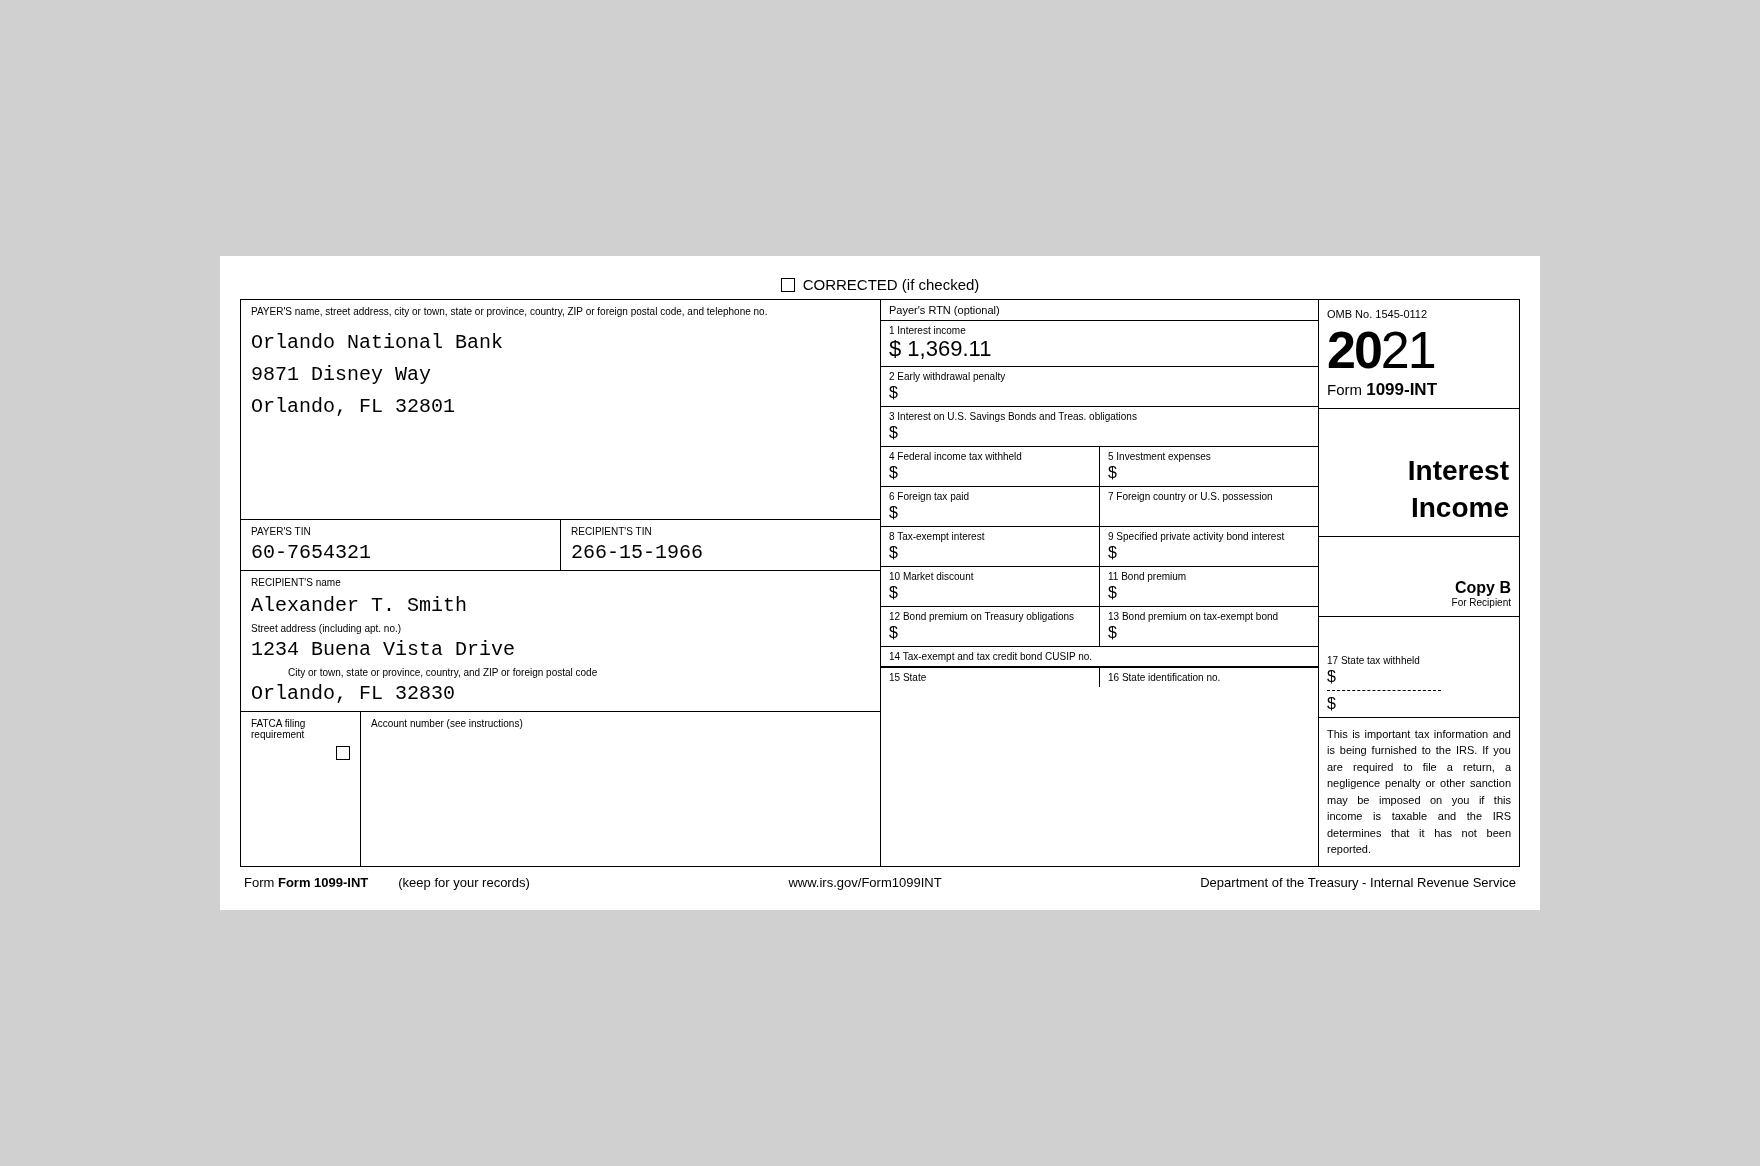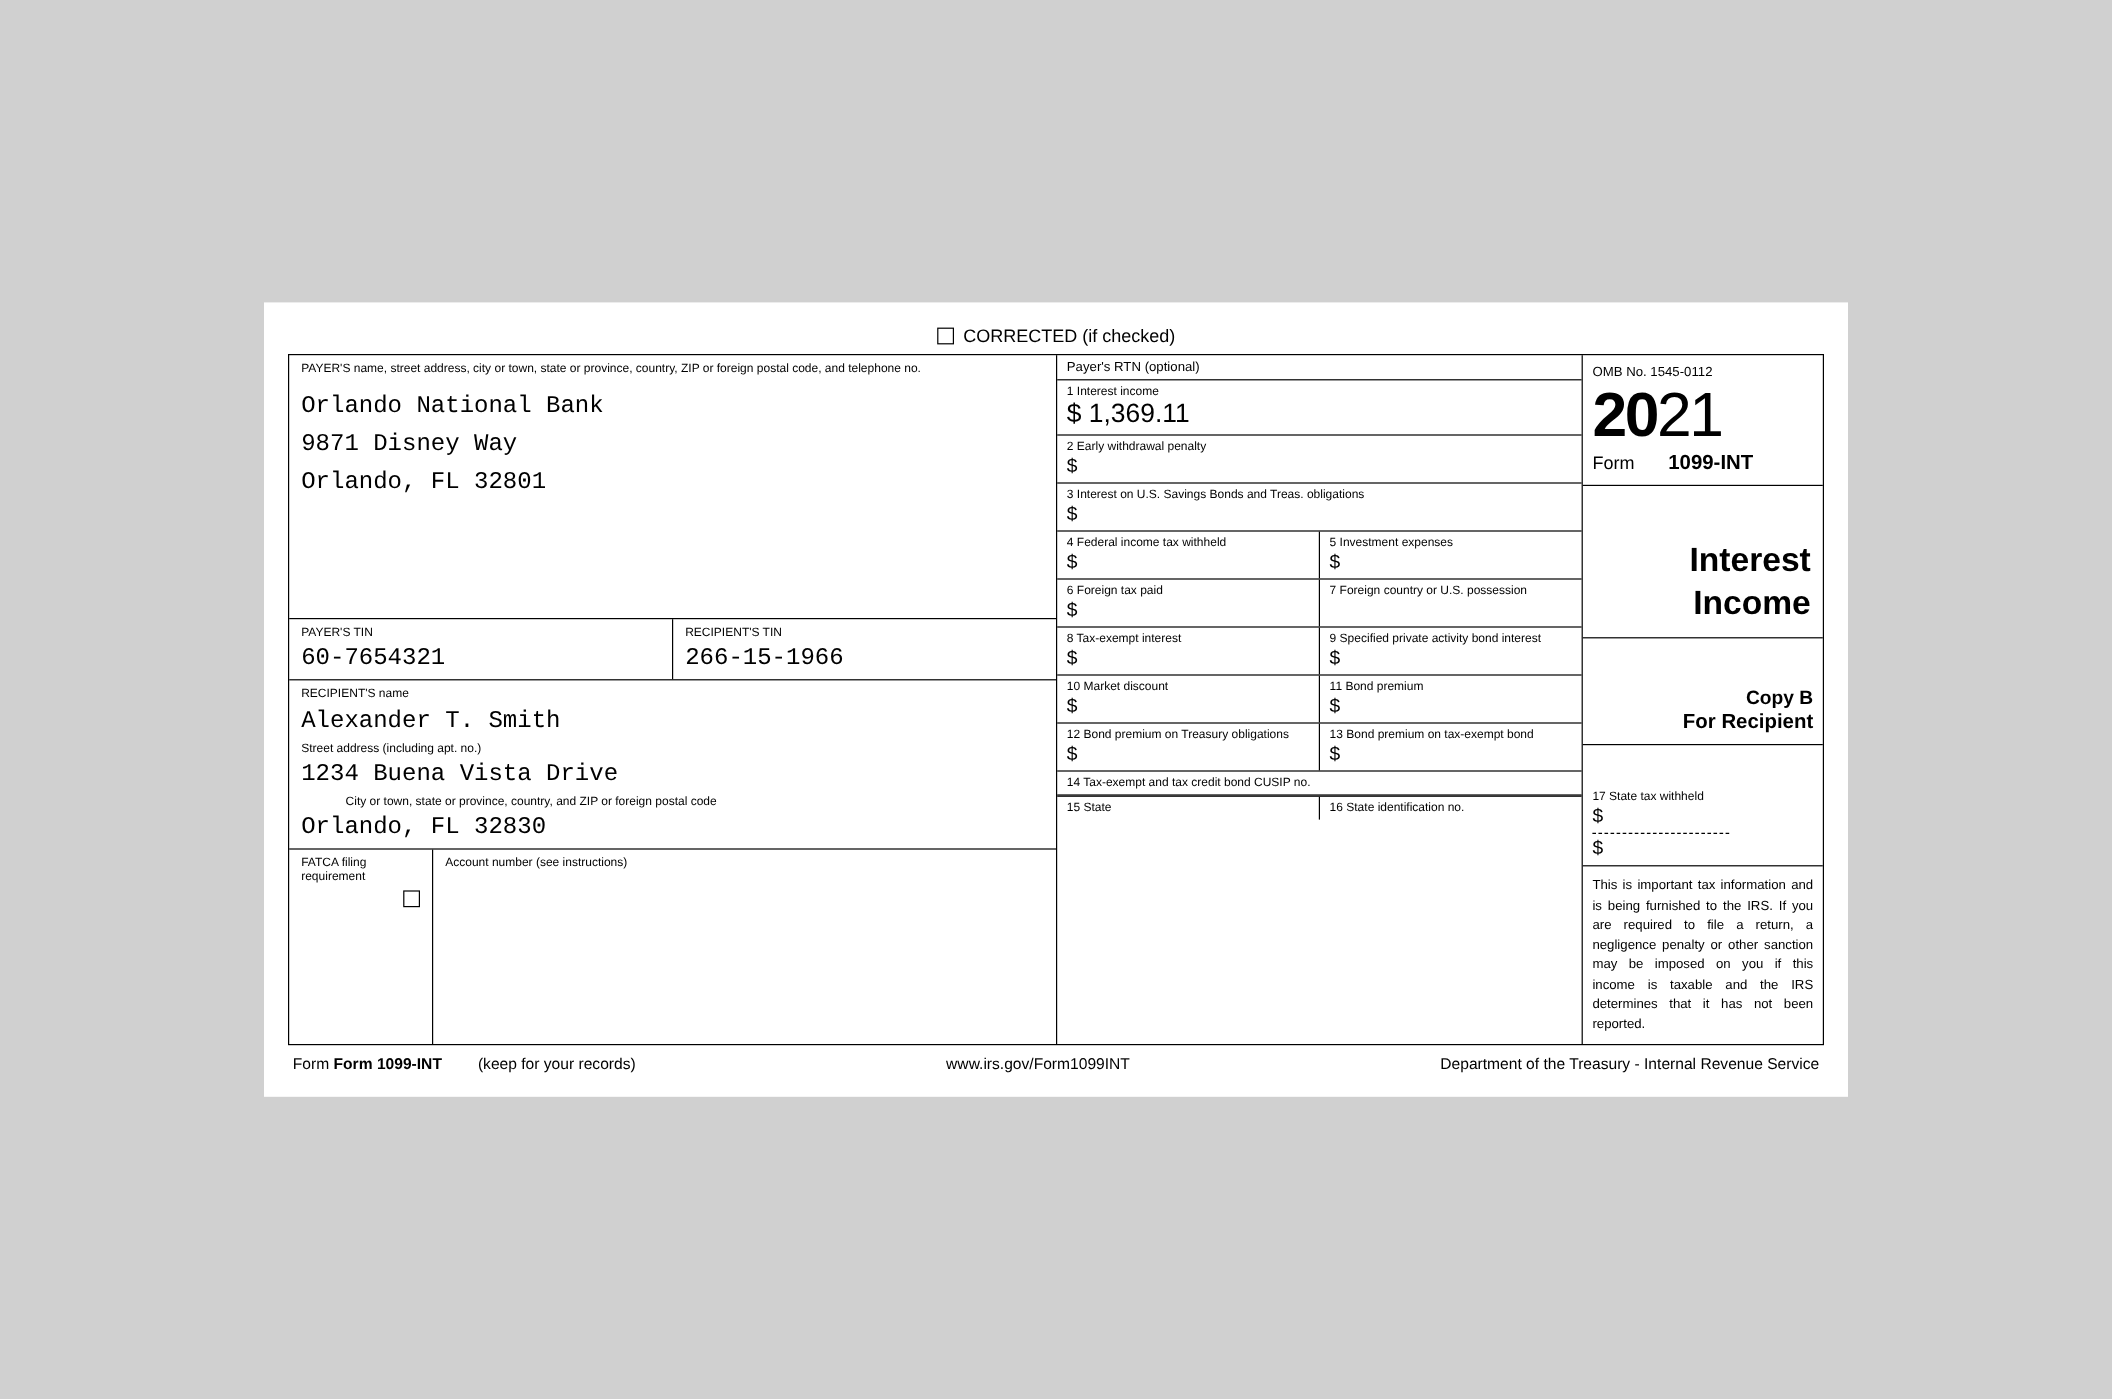--- a/index.html
+++ b/index.html
@@ -198,42 +198,41 @@
       font-family: Arial, sans-serif;
       letter-spacing: -2px;
       line-height: 1;
       margin: 4px 0;
     }
     .form-id {
       font-size: 15px;
     }
     .form-id b {
       font-size: 17px;
-      margin-left: 24px;
     }
     .interest-income-label {
       padding: 10px 10px;
       font-size: 28px;
       font-weight: bold;
       text-align: right;
       border-bottom: 1.5px solid #000;
       line-height: 1.3;
     }
     .copy-b-section {
       padding: 8px;
       border-bottom: 1.5px solid #000;
       text-align: right;
     }
     .copy-b-title {
       font-size: 16px;
       font-weight: bold;
     }
     .copy-b-subtitle {
-      font-size: 17px;
-      font-weight: bold;
+      font-size: 10px;
+      font-weight: normal;
     }
     .disclaimer-text {
       padding: 8px;
       font-size: 11px;
       line-height: 1.5;
       text-align: justify;
       flex: 1;
     }
 
     

